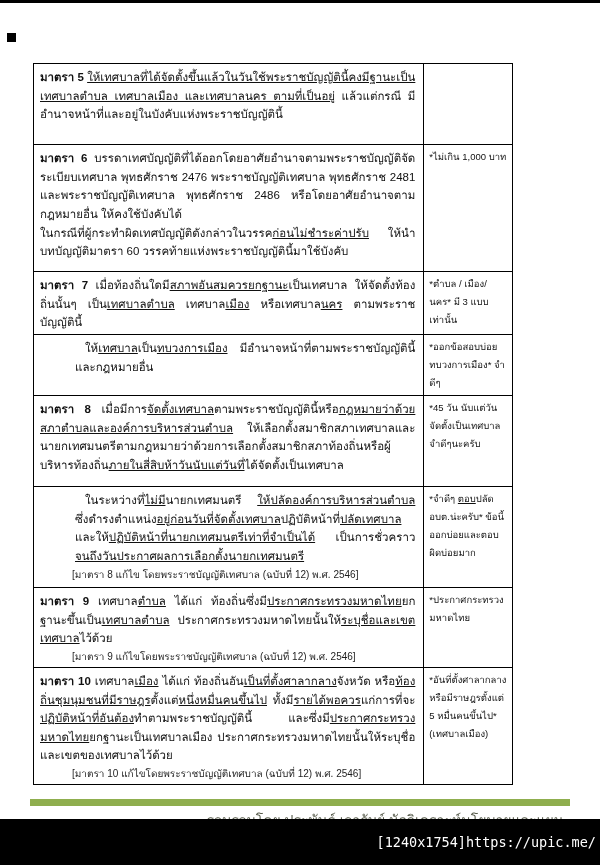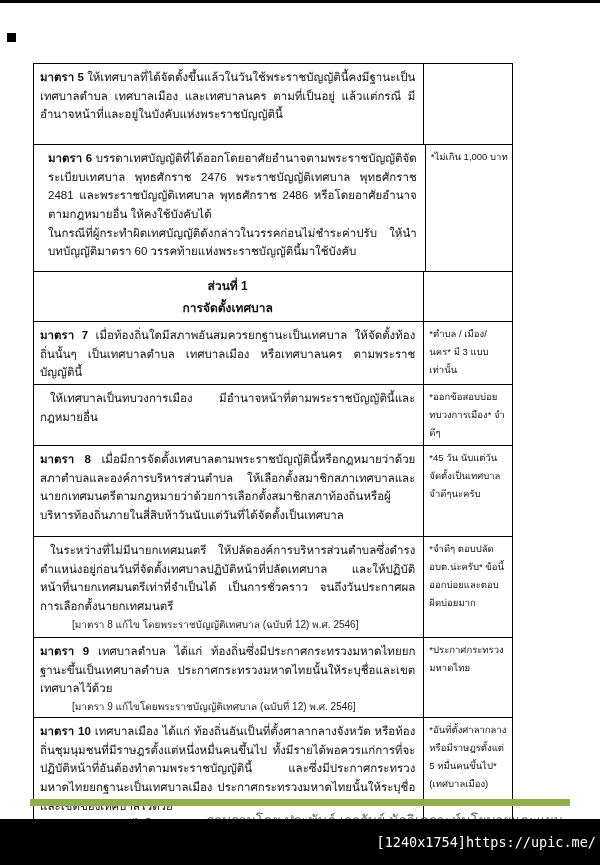--- a/index.html
+++ b/index.html
@@ -8,28 +8,28 @@
   .topline{position:absolute;top:0;left:0;right:0;height:3px;background:#000;}
   .corner-mark{position:absolute;left:7px;top:33px;width:9px;height:9px;background:#000;}
 
   .tbl{position:absolute;left:33px;top:63px;width:480px;border:1px solid #000;box-sizing:border-box;}
   .tr{display:flex;border-bottom:1px solid #000;}
   .tr:last-child{border-bottom:none;}
   .td{box-sizing:border-box;}
   .td.main{width:392px;border-right:1px solid #000;padding:4px 8px 2px 6px;}
   .td.note{width:88px;padding:3px 4px 3px 5px;font-size:9.5px;line-height:1.9;}
   .para{margin:0;font-size:11.5px;line-height:1.62;text-align:justify;}
-  .para.indent{text-indent:10px;}
+  .para.indent{text-indent:10px;margin-left:35px;}
   .ref{margin:2px 0 1px 32px;font-size:10px;color:#1d1d1d;line-height:1.4;}
   .note-text{margin:0;}
   .b{font-weight:bold;}
-  .u{}
+  .u{text-decoration:underline;}
 
   .r1 .td.main{min-height:80px;}
-  .r2 .td.main{min-height:126px;margin-left:8px;}
+  .r2 .td.main{min-height:126px;}
   .r3 .td.main{min-height:46px;}
   .r4 .td.main{min-height:46px;}
   .r5 .td.main{min-height:52px;}
   .r6 .td.main{min-height:90px;}
   .r7 .td.main{min-height:100px;}
   .r8 .td.main{min-height:58px;}
   .r9 .td.main{min-height:116px;}
 
   .r2 .td.note{display:flex;padding-bottom:22px;}
 
@@ -62,27 +62,20 @@
     <div class="tr r2">
       <div class="td main">
         <p class="para"><span class="b">มาตรา 6 </span><span>บรรดาเทศบัญญัติที่ได้ออกโดยอาศัยอำนาจตามพระราชบัญญัติจัดระเบียบเทศบาล พุทธศักราช 2476 พระราชบัญญัติเทศบาล พุทธศักราช 2481 และพระราชบัญญัติเทศบาล พุทธศักราช 2486  หรือโดยอาศัยอำนาจตามกฎหมายอื่น ให้คงใช้บังคับได้</span></p>
         <p class="para"><span>ในกรณีที่ผู้กระทำผิดเทศบัญญัติดังกล่าวในวรรค</span><span class="u">ก่อนไม่ชำระค่าปรับ</span><span>​ ให้นำบทบัญญัติมาตรา 60 วรรคท้ายแห่งพระราชบัญญัตินี้มาใช้บังคับ</span></p>
       </div>
       <div class="td note">
         <p class="note-text">*ไม่เกิน 1,000 บาท</p>
       </div>
     </div>
 
-    <div class="tr r3">
-      <div class="td main">
-        <div class="hdr-line">ส่วนที่ 1</div>
-        <div class="hdr-line">การจัดตั้งเทศบาล</div>
-      </div>
-      <div class="td note"></div>
-    </div>
 
     <div class="tr r4">
       <div class="td main">
         <p class="para"><span class="b">มาตรา 7 </span><span>เมื่อท้องถิ่นใดมี</span><span class="u">สภาพอันสมควรยกฐานะ</span><span>เป็นเทศบาล ให้จัดตั้งท้องถิ่นนั้นๆ เป็น</span><span class="u">เทศบาลตำบล</span><span>​ เทศบาล</span><span class="u">เมือง</span><span>​ หรือเทศบาล</span><span class="u">นคร</span><span>​ ตามพระราชบัญญัตินี้</span></p>
       </div>
       <div class="td note">
         <p class="note-text">*ตำบล / เมือง/นคร* มี 3 แบบเท่านั้น</p>
       </div>
     </div>
 

